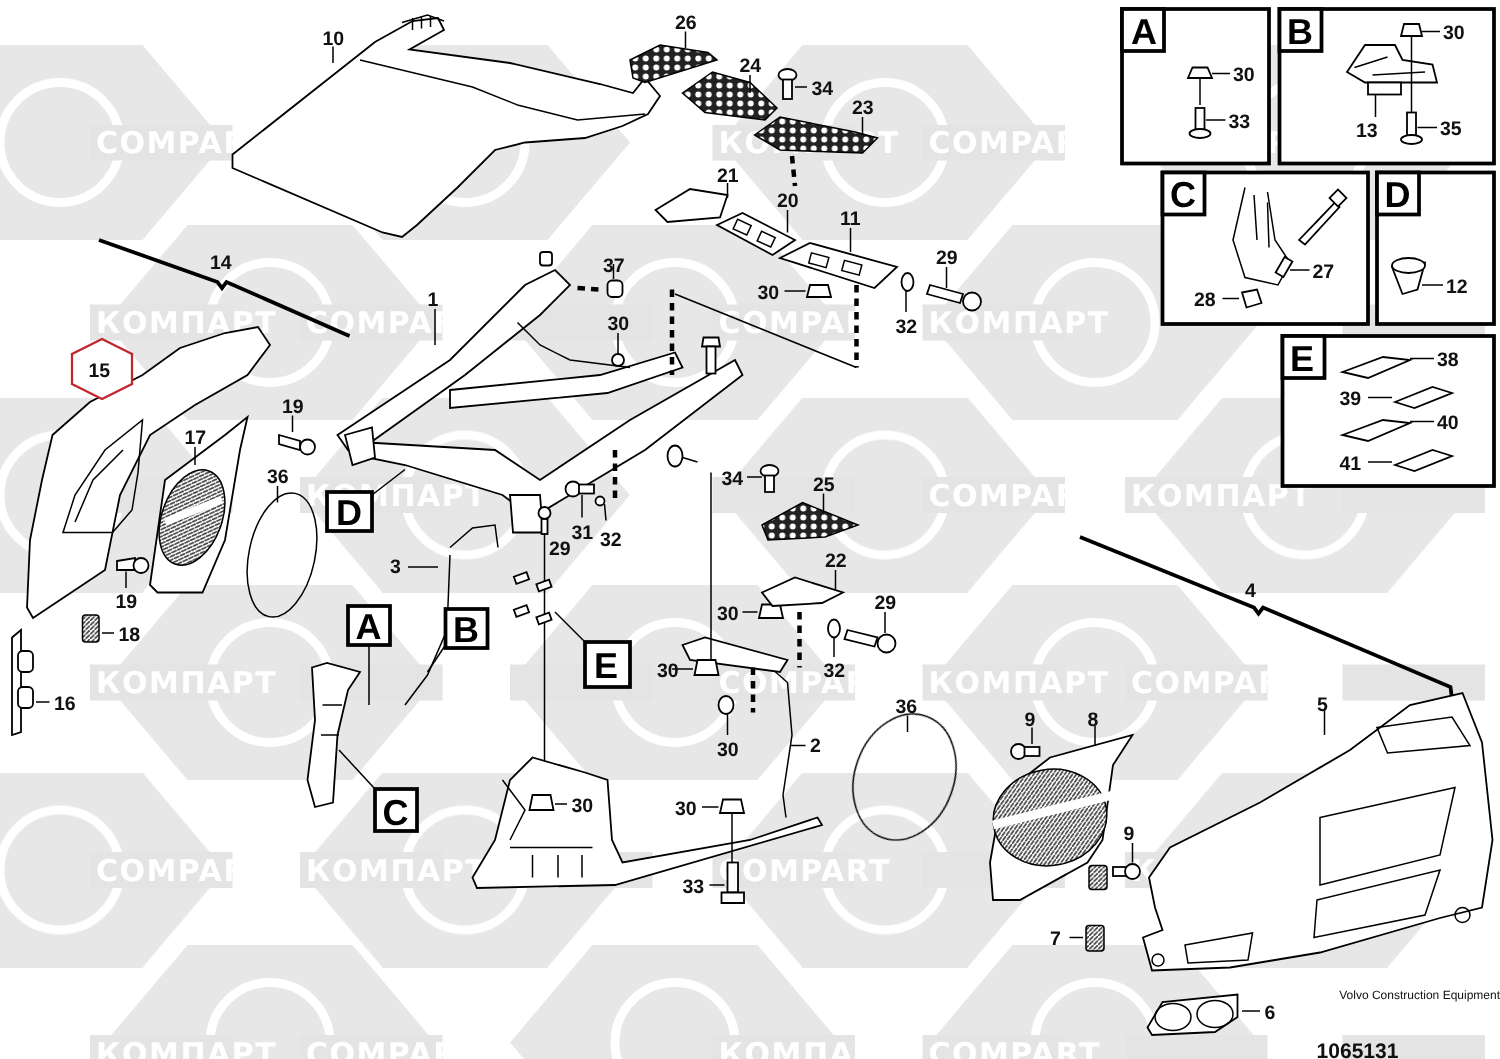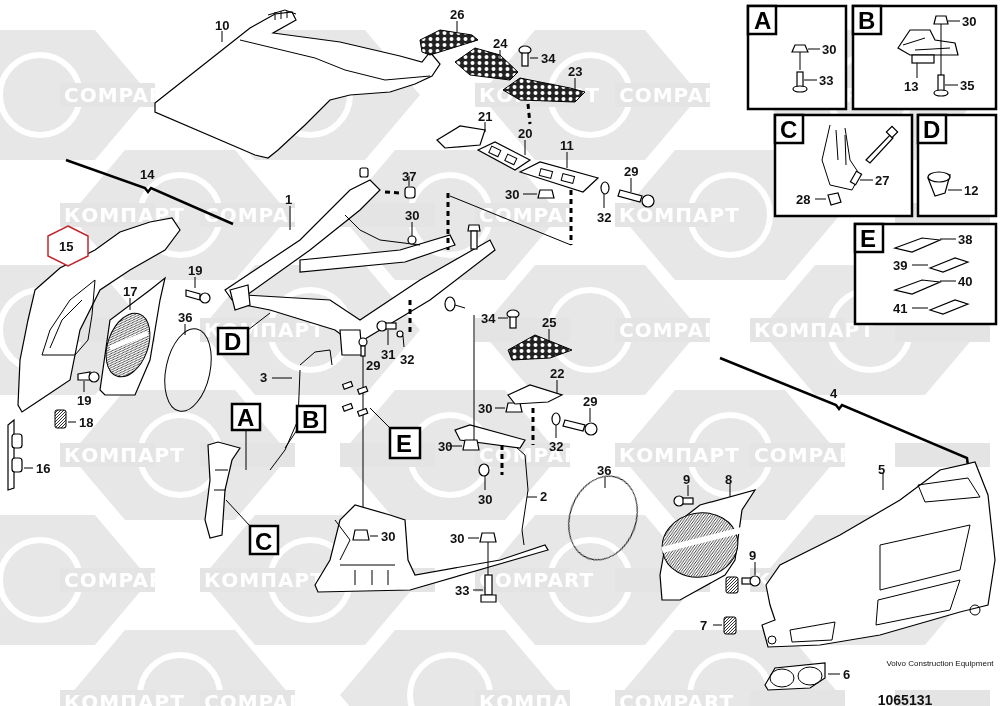--- a/index.html
+++ b/index.html
@@ -12,21 +12,21 @@
   .boxletter { font-family:"Liberation Sans", sans-serif; font-weight:bold; font-size:24px; fill:#000; }
   .part { fill:#fff; stroke:#000; stroke-width:1.2; }
   .thin { fill:none; stroke:#000; stroke-width:1; }
   .lead { fill:none; stroke:#000; stroke-width:1; }
   .dash { fill:none; stroke:#000; stroke-width:3; stroke-dasharray:5 4; }
   .mesh { fill:url(#hex); stroke:#000; stroke-width:1; }
   .hatch { fill:url(#hatch); stroke:#000; stroke-width:1; }
   .brace { fill:none; stroke:#000; stroke-width:2.5; }
   .frame { fill:#fff; stroke:#000; stroke-width:2.5; }
   .footer-small { position:absolute; font-family:"Liberation Sans", sans-serif; font-size:8px;
-                  color:#111; text-align:center; width:120px; line-height:10px; }
+                  color:#111; text-align:right; width:120px; line-height:10px; }
   .footer-num { position:absolute; font-family:"Liberation Sans", sans-serif; font-size:14px;
                 font-weight:bold; color:#111; width:120px; text-align:center; }
 </style>
 </head>
 <body>
 
 <svg id="diagram" viewBox="0 0 1000 706" xmlns="http://www.w3.org/2000/svg">
   <defs>
     <pattern id="hex" width="7" height="6" patternUnits="userSpaceOnUse">
       <rect width="7" height="6" fill="#222"></rect>

